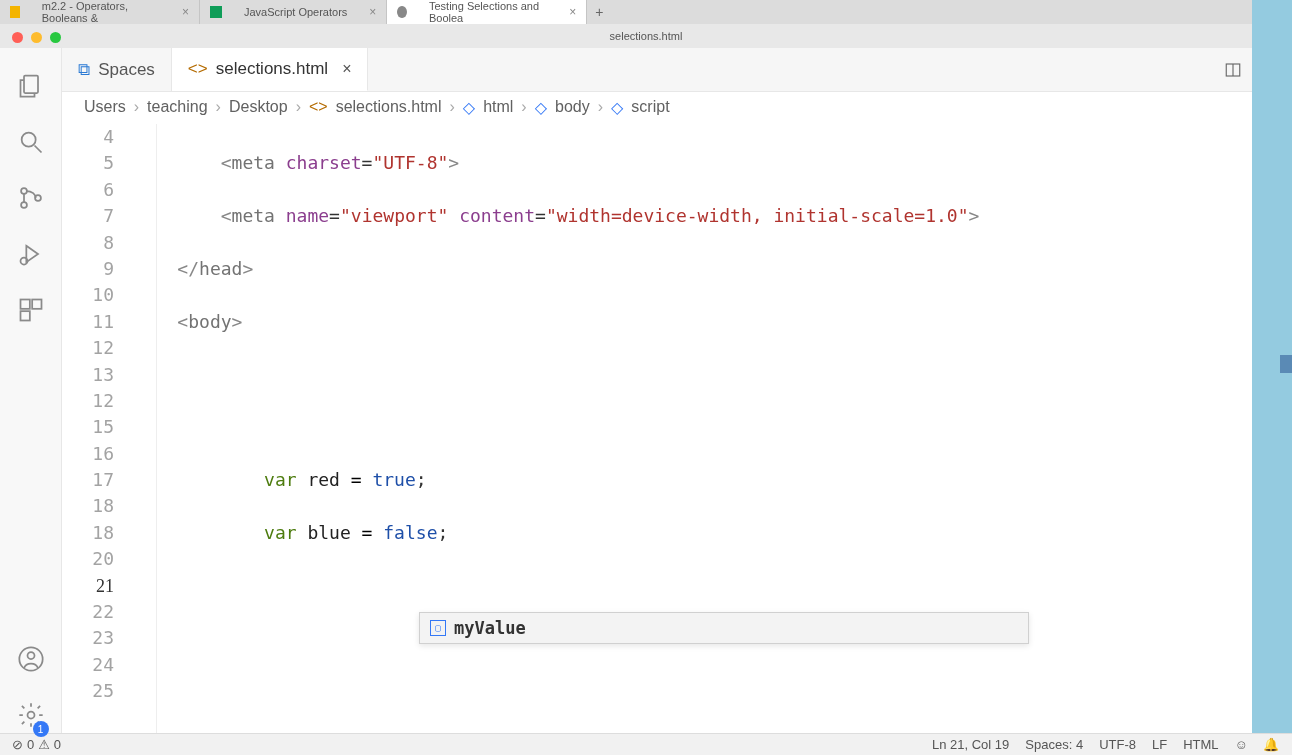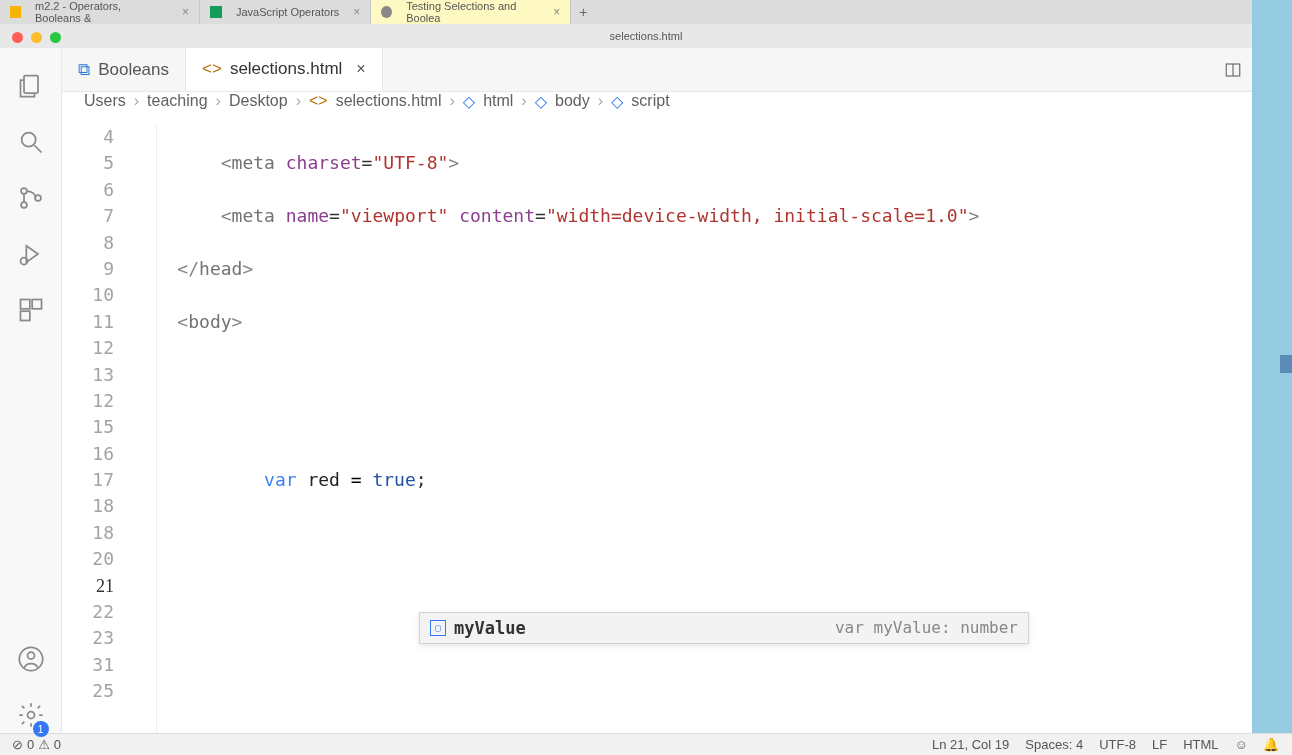--- a/index.html
+++ b/index.html
@@ -17,21 +17,21 @@
   display: flex;
   align-items: center;
   font-size: 11px;
   color: #555;
 }
 .browser-tab {
   padding: 0 10px;
   height: 24px;
   display: flex;
   align-items: center;
-  gap: 14px;
+  gap: 22px;
   border-right: 1px solid #c5c5c5;
   max-width: 200px;
 }
 .browser-tab .fav { width: 12px; height: 12px; }
 .browser-tab .close { color: #888; font-size: 12px; margin-left: auto; cursor: pointer; }
 .new-tab { padding: 0 8px; color: #666; font-size: 14px; }
 .doc-title {
   height: 24px;
   background: #e8e8e8;
   font-size: 11px;
@@ -124,21 +124,21 @@
   align-items: center;
   gap: 16px;
   padding: 0 16px;
   color: #666;
   font-size: 18px;
 }
 
 .breadcrumb {
   height: 30px;
   display: flex;
-  align-items: flex-start;
+  align-items: center;
   padding: 0 12px 0 22px;
   font-size: 16px;
   color: #616161;
   gap: 8px;
 }
 .breadcrumb .sep { color: #aaa; }
 .breadcrumb .bc-icon { color: #b46b00; }
 .breadcrumb .sym-icon { color: #3478f6; }
 
 .editor-body {
@@ -172,21 +172,21 @@
   position: relative;
   padding-top: 2px;
   white-space: pre;
 }
 .codeline { height: 26.4px; }
 
 .tk-tag { color: #737373; }
 .tk-angle { color: #888; }
 .tk-attr { color: #8b3e8e; }
 .tk-str { color: #b0342f; }
-.tk-kw { color: #3b82f6; }
+.tk-kw { color: #4d7c0f; }
 .tk-var { color: #222; }
 .tk-bool { color: #1e4fa8; }
 .tk-punc { color: #333; }
 
 .intellisense {
   position: absolute;
   left: 285px;
   top: 490px;
   background: #f3f3f3;
   border: 1px solid #d0d0d0;
@@ -243,21 +243,21 @@
   <div class="browser-tab">
     <span class="fav" style="background:#f4b400"></span>
     <span>m2.2 - Operators, Booleans &amp;</span>
     <span class="close">×</span>
   </div>
   <div class="browser-tab">
     <span class="fav" style="background:#0f9d58"></span>
     <span>JavaScript Operators</span>
     <span class="close">×</span>
   </div>
-  <div class="browser-tab" style="background:#fef9c3">
+  <div class="browser-tab" style="background:#ffffff">
     <span class="fav" style="background:#888;border-radius:50%"></span>
     <span>Testing Selections and Boolea</span>
     <span class="close">×</span>
   </div>
   <div class="new-tab">+</div>
 </div>
 <div class="doc-title">
   <span>selections.html</span>
 </div>
 
@@ -305,21 +305,21 @@
           <path d="M12 2v3M12 19v3M4.2 4.2l2.1 2.1M17.7 17.7l2.1 2.1M2 12h3M19 12h3M4.2 19.8l2.1-2.1M17.7 6.3l2.1-2.1"></path>
         </svg>
       <span class="badge">1</span>
     </div>
   </div>
 
   <div class="main">
     <div class="editor-tabs">
       <div class="etab">
         <span class="vsicon">⧉</span>
-        <span>Booleans</span>
+        <span>Spaces</span>
       </div>
       <div class="etab active">
         <span class="htmlicon">&lt;&gt;</span>
         <span>selections.html</span>
         <span class="x">×</span>
       </div>
       <div class="etab-spacer"></div>
       <div class="editor-actions">
         <svg width="18" height="18" viewBox="0 0 24 24" fill="none" stroke="#666" stroke-width="1.5">
             <rect x="3" y="4" width="18" height="16"></rect>
@@ -365,47 +365,47 @@
           <div>12</div>
           <div>15</div>
         <div>16</div>
           <div>17</div>
           <div>18</div>
         <div>18</div>
           <div>20</div>
         <div class="current">21</div>
         <div>22</div>
           <div>23</div>
-          <div>31</div>
+          <div>24</div>
         <div>25</div>
       </div>
       <div class="code">
 <div class="codeline">        <span class="tk-angle">&lt;</span><span class="tk-tag">meta</span> <span class="tk-attr">charset</span><span class="tk-punc">=</span><span class="tk-str">"UTF-8"</span><span class="tk-angle">&gt;</span></div>
 <div class="codeline">        <span class="tk-angle">&lt;</span><span class="tk-tag">meta</span> <span class="tk-attr">name</span><span class="tk-punc">=</span><span class="tk-str">"viewport"</span> <span class="tk-attr">content</span><span class="tk-punc">=</span><span class="tk-str">"width=device-width, initial-scale=1.0"</span><span class="tk-angle">&gt;</span></div>
 <div class="codeline">    <span class="tk-angle">&lt;/</span><span class="tk-tag">head</span><span class="tk-angle">&gt;</span></div>
 <div class="codeline">    <span class="tk-angle">&lt;</span><span class="tk-tag">body</span><span class="tk-angle">&gt;</span></div>
 <div class="codeline"></div>
 <div class="codeline"></div>
 <div class="codeline">            <span class="tk-kw">var</span> <span class="tk-var">red</span><span> = </span><span class="tk-bool">true</span><span class="tk-punc">;</span></div>
+<div class="codeline">            <span class="tk-kw">var</span> <span class="tk-var">blue</span><span> = </span><span class="tk-bool">false</span><span class="tk-punc">;</span></div>
 <div class="codeline">             </div>
 
 
 
 
 
 
 
 
 
 
 
         <div class="intellisense">
           <span class="sicon">▢</span>
           <span class="name">myValue</span>
-          <span class="hint">var myValue: number</span>
         </div>
       </div>
     </div>
   </div>
 </div>
 
 <div class="status-bar">
   <div class="sb-item">
     <span>⊘</span>
       <span>0</span>

